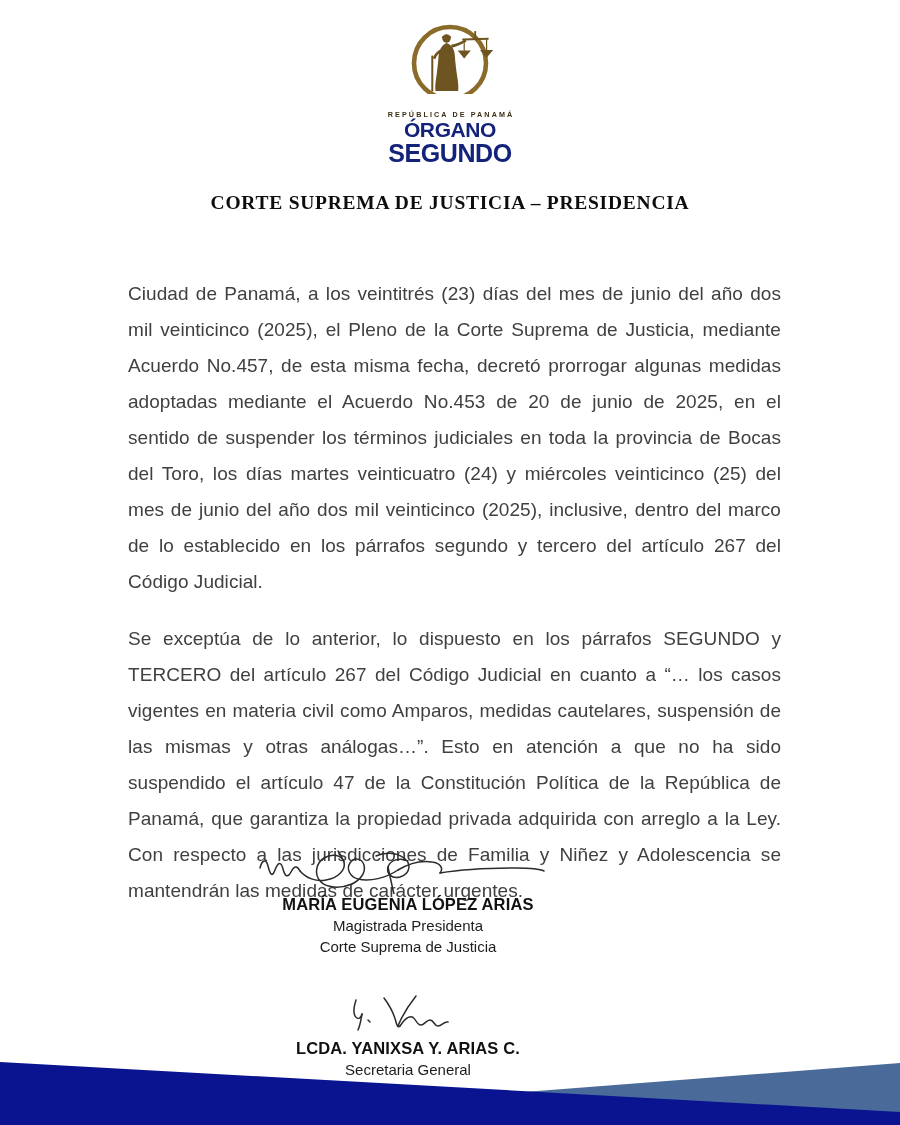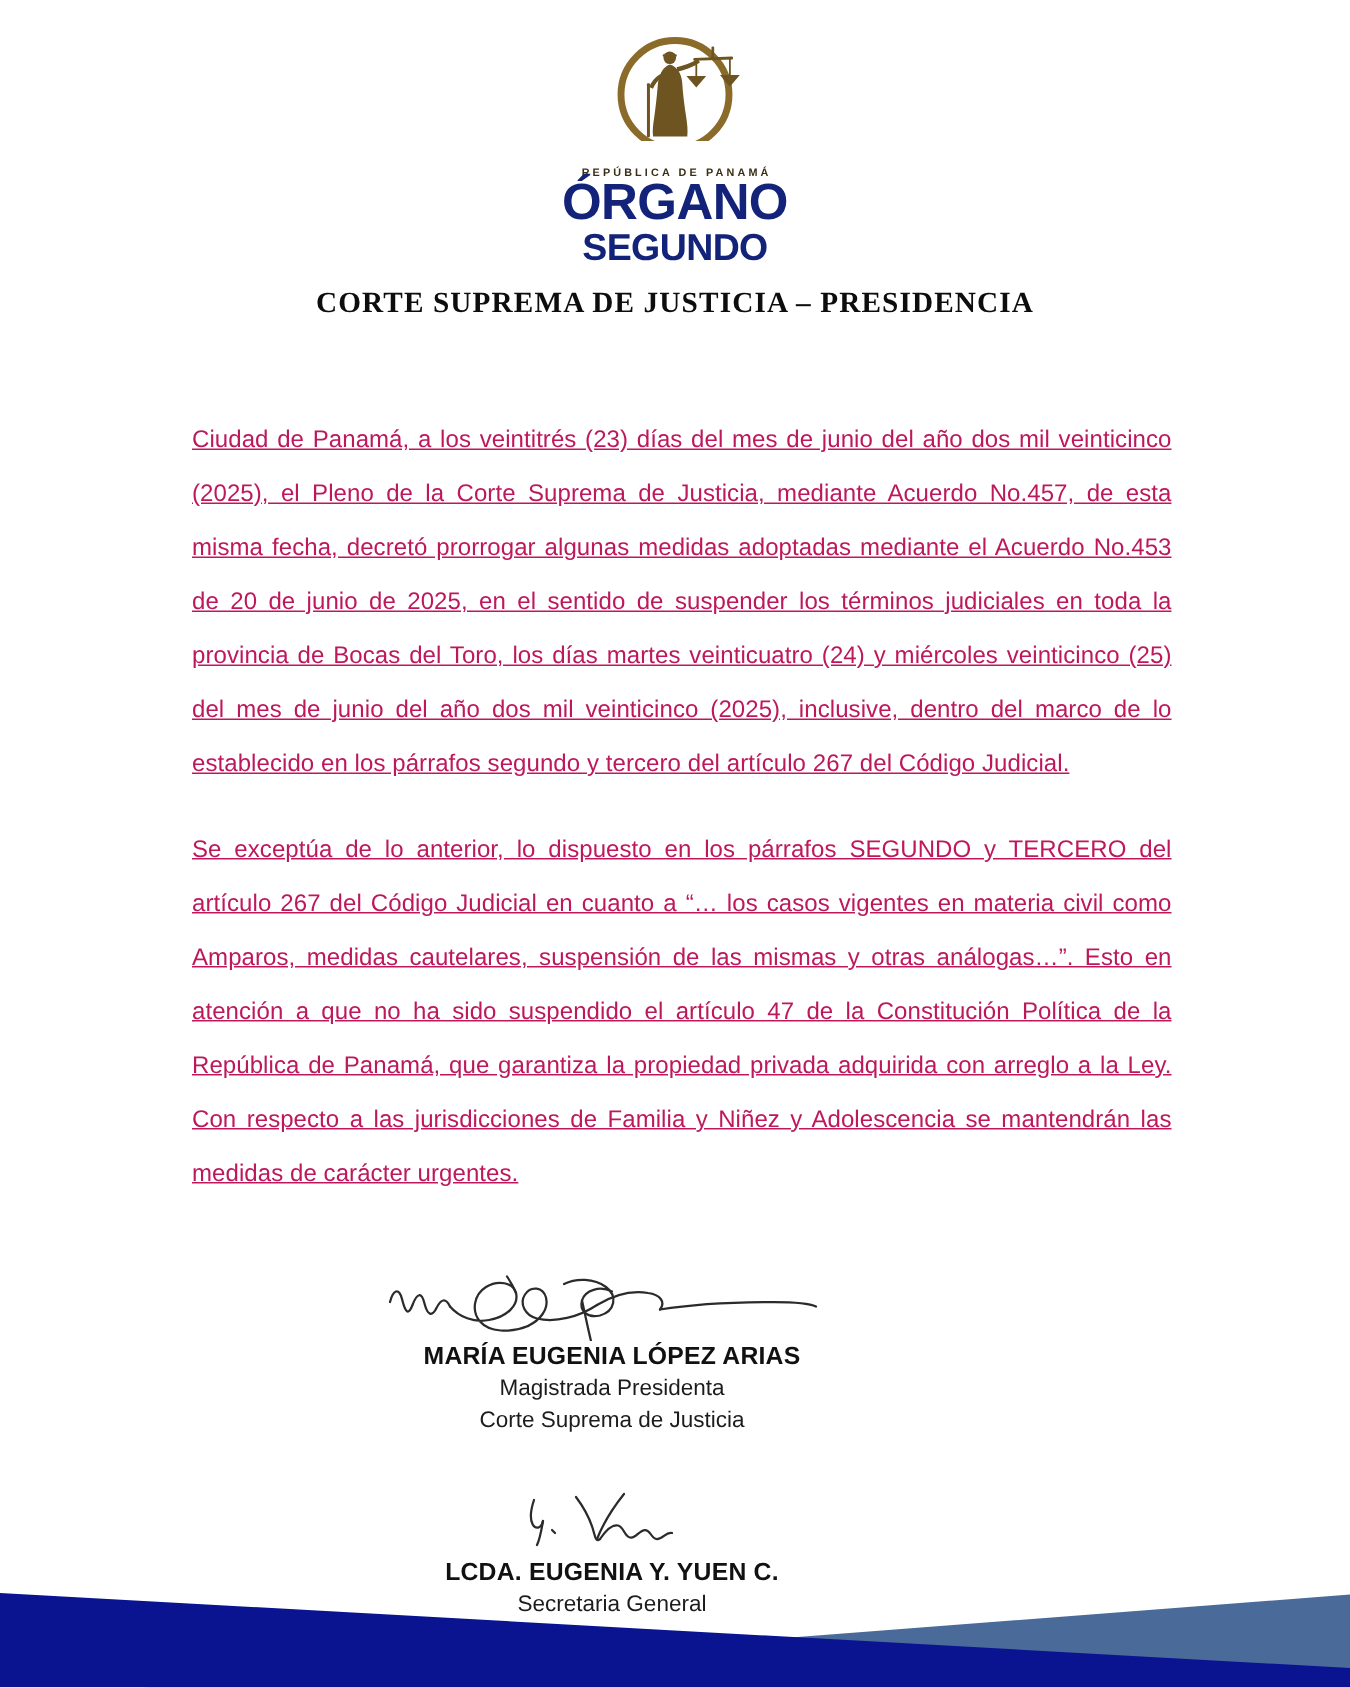--- a/index.html
+++ b/index.html
@@ -46,21 +46,21 @@
   }
   .logo-republic {
     font-size: 7.2px;
     font-weight: bold;
     letter-spacing: 2.1px;
     color: #3a2e14;
     margin-bottom: 2px;
     text-indent: 2.1px;
   }
   .logo-organo {
-    font-size: 34px;
+    font-size: 21px;
     font-weight: bold;
     letter-spacing: -0.4px;
     color: #14237a;
     line-height: 0.94;
   }
   .logo-judicial {
     font-size: 25px;
     font-weight: bold;
     letter-spacing: -0.4px;
     color: #14237a;
@@ -84,26 +84,25 @@
 
   
   .body-area {
     position: absolute;
     top: 276px;
     left: 128px;
     width: 653px;
   }
   .para {
     text-align: justify;
-    font-size: 16px;
+    font-size: 19px;
     line-height: 36px;
-    color: #be185d;
+    color: #404040;
     margin: 0 0 21px 0;
     letter-spacing: 0.05px;
-    text-decoration: underline;
   }
   .para:last-child { margin-bottom: 0; }
 
   
   .sig-block {
     position: absolute;
     left: 0;
     width: 816px;
     text-align: center;
   }
@@ -223,21 +222,21 @@
         <g fill="none" stroke="#2b2b2b" stroke-width="1.5" stroke-linecap="round" stroke-linejoin="round">
           <path d="M58 8 C56 14, 55 20, 57 24 C59 28, 63 27, 64 22"></path>
           <path d="M64 22 C63 28, 62 34, 60 38"></path>
           <path d="M70 28 L72 30"></path>
           <path d="M86 6 C92 14, 96 22, 98 30 C99 34, 100 36, 102 34"></path>
           <path d="M118 4 C110 14, 104 24, 100 34"></path>
           <path d="M102 34 C106 28, 110 24, 114 25 C118 26, 118 32, 122 33 C126 34, 128 28, 132 28 C136 28, 136 34, 140 34 C144 34, 146 29, 150 30"></path>
         </g>
       </svg>
     </div>
-    <div class="sig-name">LCDA. EUGENIA Y. YUEN C.</div>
+    <div class="sig-name">LCDA. YANIXSA Y. ARIAS C.</div>
     <div class="sig-role">Secretaria General</div>
   </div>
 
   <div class="footer-deco">
     <svg width="900" height="75" viewBox="0 0 900 75" preserveAspectRatio="none" xmlns="http://www.w3.org/2000/svg">
       <polygon id="deco-slate" points="900,13 900,75 95,75" fill="#4a6b99"></polygon>
       <polygon id="deco-navy" points="0,12 900,62 900,75 0,75" fill="#0a1490"></polygon>
     </svg>
   </div>
 

